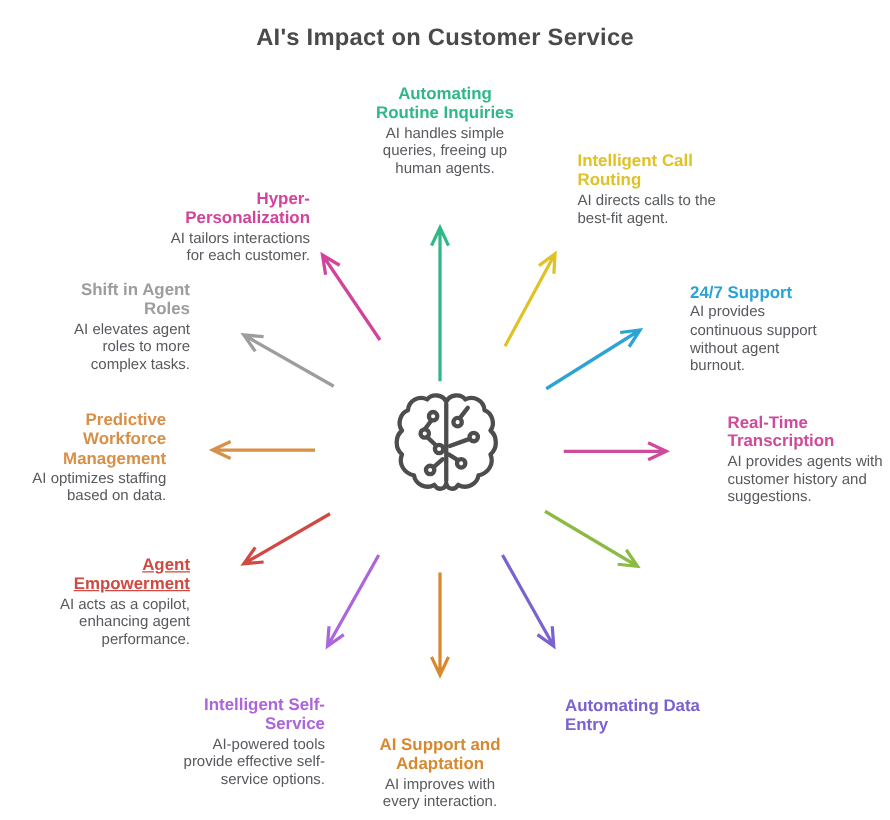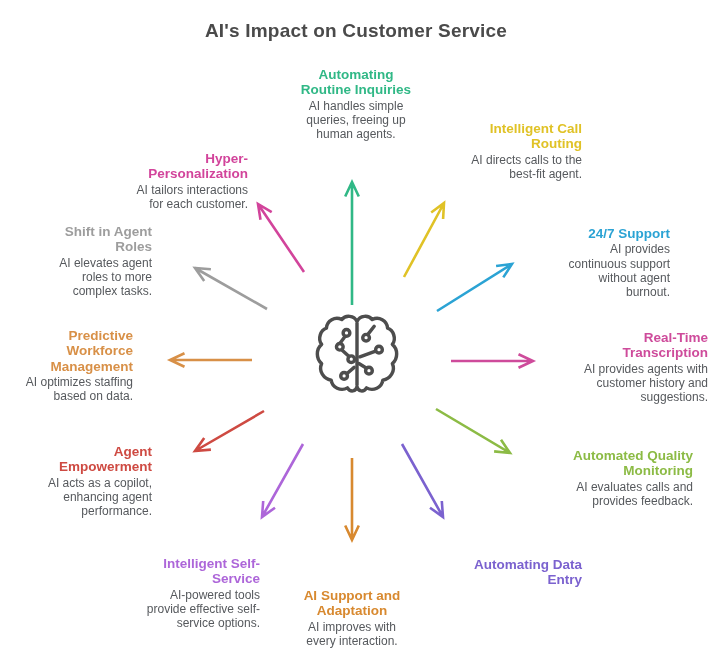--- a/index.html
+++ b/index.html
@@ -12,21 +12,21 @@
     font-size:19px;font-weight:700;letter-spacing:.2px;
   }
   .arrows{position:absolute;left:0;top:0;}
   .arrow{fill:none;stroke-width:2.6;stroke-linecap:butt;stroke-linejoin:miter;}
   .brain{position:absolute;left:314px;top:309px;}
   .bp{fill:none;stroke-width:3.6;stroke-linecap:round;stroke-linejoin:round;}
   .bc{stroke-width:3.6;fill:#ffffff;}
   .topic{position:absolute;}
   .topic h3{margin:0;font-size:13.5px;font-weight:700;line-height:1.14;}
   .topic p{margin:1px 0 0 0;font-size:12px;line-height:1.18;}
-  .ta-c{text-align:center}.ta-l{text-align:right}.ta-r{text-align:right}
+  .ta-c{text-align:center}.ta-l{text-align:left}.ta-r{text-align:right}
   .t0{left:296px;top:67px;width:120px;}
   .t1{left:462px;top:121px;width:120px;}
   .t2{left:552px;top:226px;width:118px;}
   .t3{left:582px;top:330px;width:126px;}
   .t4{left:553px;top:448px;width:140px;}
   .t5{left:452px;top:557px;width:130px;}
   .t6{left:292px;top:588px;width:120px;}
   .t7{left:134px;top:556px;width:126px;}
   .t8{left:40px;top:444px;width:112px;}
   .t9{left:15px;top:328px;width:118px;}
@@ -79,37 +79,33 @@
     <p>AI directs calls to the best-fit agent.</p>
   </div>
   <div class="topic t2 ta-l">
     <h3 style="color: rgb(43, 163, 212);">24/7 Support</h3>
     <p>AI provides continuous support without agent burnout.</p>
   </div>
   <div class="topic t3 ta-l">
     <h3 style="color: rgb(206, 75, 155);">Real-Time Transcription</h3>
     <p>AI provides agents with customer history and suggestions.</p>
   </div>
-  <div class="topic t4 ta-l">
-    <h3 style="color: rgb(140, 187, 69);">Automated Quality Monitoring</h3>
-    <p>AI evaluates calls and provides feedback.</p>
-  </div>
   <div class="topic t5 ta-l">
     <h3 style="color: rgb(123, 98, 207);">Automating Data Entry</h3>
   </div>
   <div class="topic t6 ta-c">
     <h3 style="color: rgb(216, 137, 47);">AI Support and Adaptation</h3>
     <p>AI improves with every interaction.</p>
   </div>
   <div class="topic t7 ta-r">
     <h3 style="color: rgb(173, 102, 217);">Intelligent Self-Service</h3>
     <p>AI-powered tools provide effective self-service options.</p>
   </div>
   <div class="topic t8 ta-r">
-    <h3 style="color: rgb(206, 74, 66);">Agent Empowerment</h3>
+    <h3 style="color: rgb(206, 74, 66); text-decoration: underline;">Agent Empowerment</h3>
     <p>AI acts as a copilot, enhancing agent performance.</p>
   </div>
   <div class="topic t9 ta-r">
     <h3 style="color: rgb(216, 144, 71);">Predictive Workforce Management</h3>
     <p>AI optimizes staffing based on data.</p>
   </div>
   <div class="topic t10 ta-r">
     <h3 style="color: rgb(157, 157, 157);">Shift in Agent Roles</h3>
     <p>AI elevates agent roles to more complex tasks.</p>
   </div>

